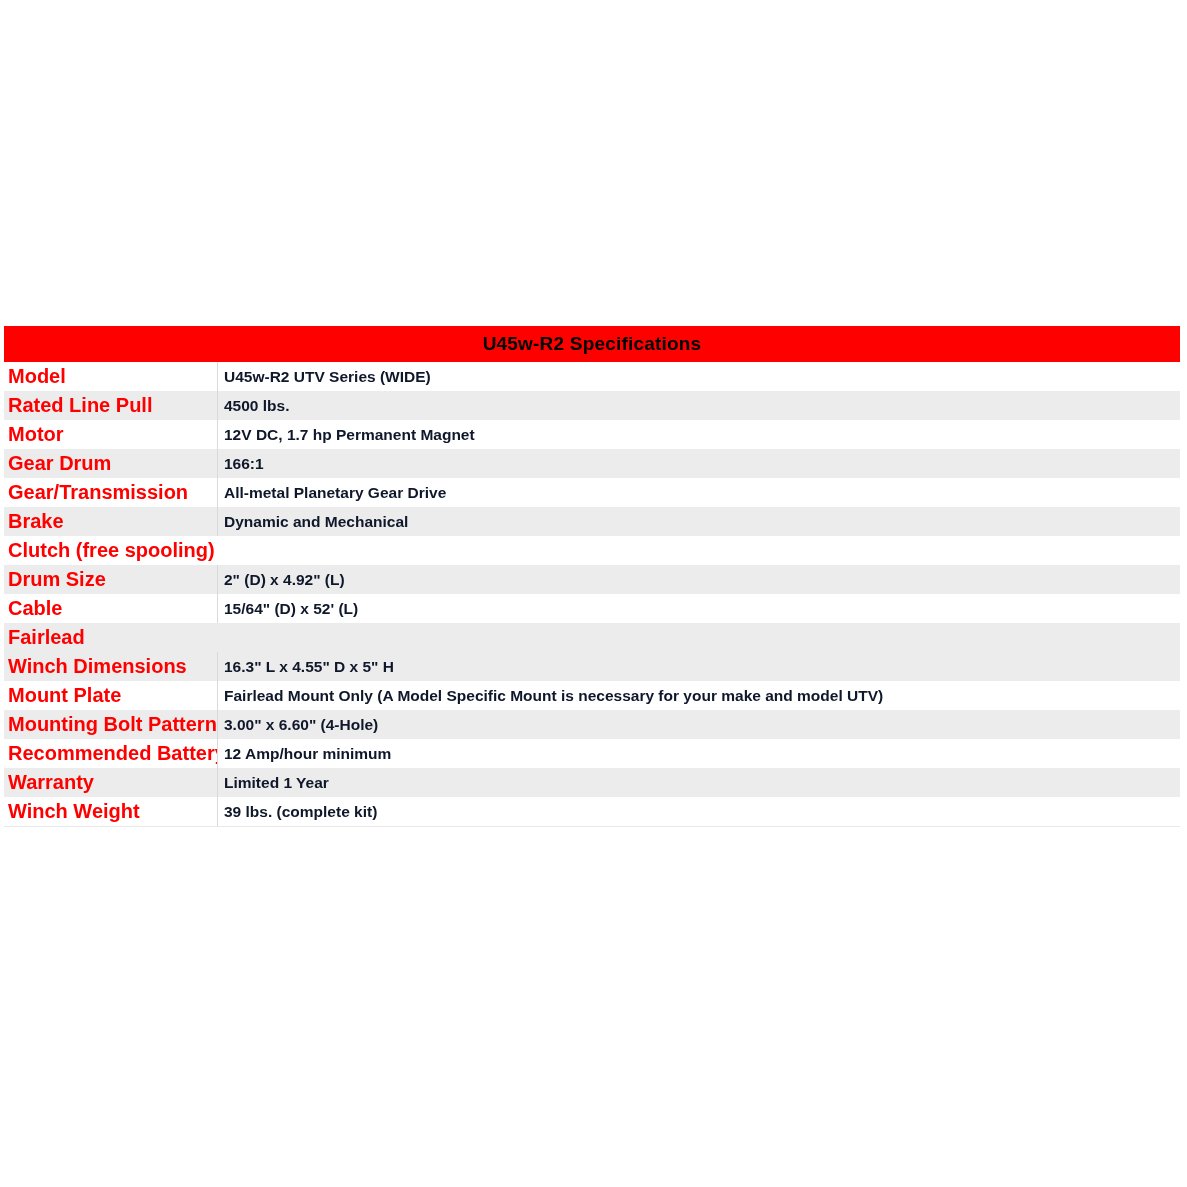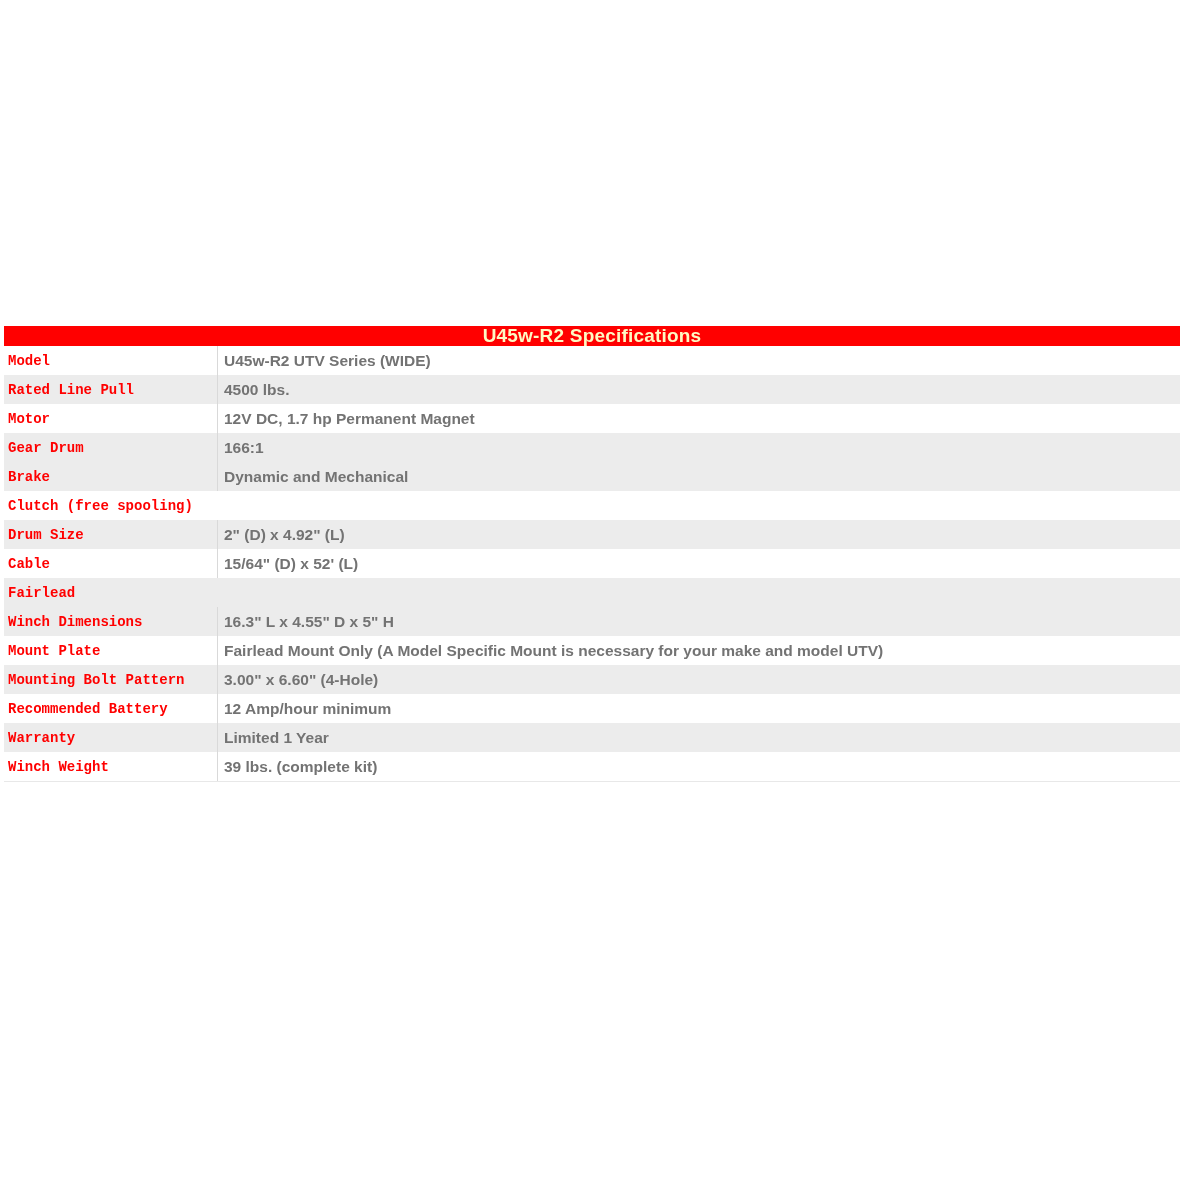--- a/index.html
+++ b/index.html
@@ -15,23 +15,23 @@
     overflow: hidden;
   }
   .spec-table {
     position: absolute;
     left: 4px;
     top: 326px;
     width: 1176px;
     border-bottom: 1px solid #e8e8e8;
   }
   .spec-header {
-    height: 20px;
+    height: 36px;
     background: #ff0000;
-    color: #fef9c3;
+    color: #000000;
     font-weight: bold;
     font-size: 19px;
     display: flex;
     align-items: center;
     justify-content: center;
     letter-spacing: 0.2px;
   }
   .spec-row {
     display: flex;
     height: 29px;
@@ -40,32 +40,31 @@
   }
   .spec-row.alt {
     background: #ececec;
   }
   .spec-label {
     width: 209px;
     flex-shrink: 0;
     padding-left: 4px;
     color: #ff0000;
     font-weight: bold;
-    font-size: 14px;
+    font-size: 20px;
     display: flex;
     align-items: center;
     white-space: nowrap;
     overflow: hidden;
-    font-family: Liberation Mono, monospace;
   }
   .spec-value {
     flex: 1;
     border-left: 1px solid #d9d9d9;
     padding-left: 6px;
-    color: #737373;
+    color: #0f172a;
     font-weight: bold;
     font-size: 15.5px;
     display: flex;
     align-items: center;
     white-space: nowrap;
     overflow: hidden;
   }
 </style>
 </head>
 <body>
@@ -81,20 +80,24 @@
     <div class="spec-label">Rated Line Pull</div>
     <div class="spec-value">4500 lbs.</div>
   </div>
   <div class="spec-row">
     <div class="spec-label">Motor</div>
     <div class="spec-value">12V DC, 1.7 hp Permanent Magnet</div>
   </div>
   <div class="spec-row alt">
     <div class="spec-label">Gear Drum</div>
     <div class="spec-value">166:1</div>
+  </div>
+  <div class="spec-row">
+    <div class="spec-label">Gear/Transmission</div>
+    <div class="spec-value">All-metal Planetary Gear Drive</div>
   </div>
   <div class="spec-row alt">
     <div class="spec-label">Brake</div>
     <div class="spec-value">Dynamic and Mechanical</div>
   </div>
   <div class="spec-row">
     <div class="spec-label">Clutch (free spooling)</div>
   </div>
   <div class="spec-row alt">
     <div class="spec-label">Drum Size</div>

